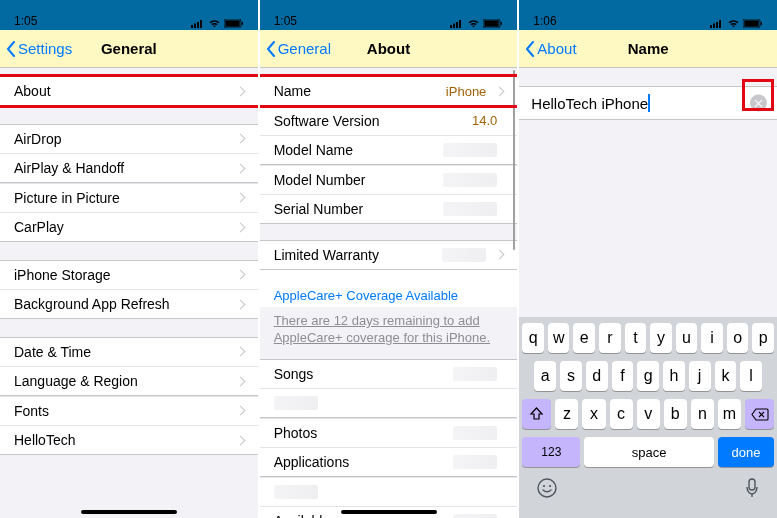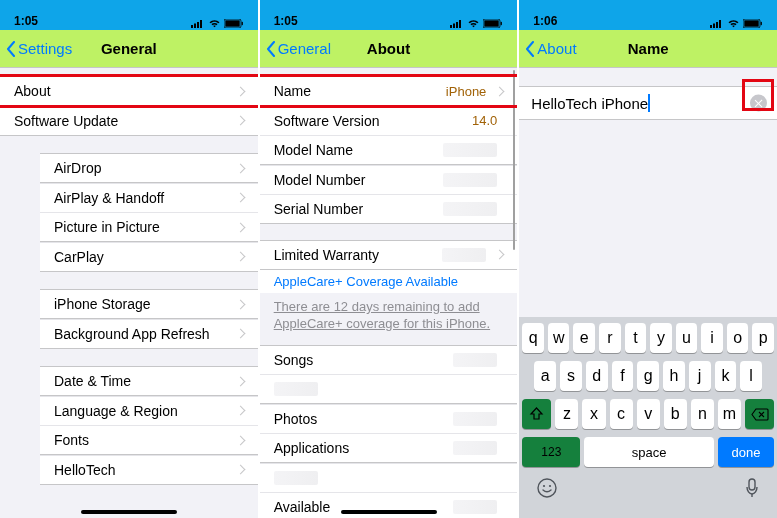--- a/index.html
+++ b/index.html
@@ -15,32 +15,32 @@
     position: relative;
     flex: 1;
     height: 518px;
     background: #f2f2f7;
     overflow: hidden;
     border-right: 2px solid #fff;
   }
   .phone:last-child { border-right: none; }
   .status-bar {
     height: 30px;
-    background: #0ea5e9;
+    background: #0369a1;
     display: flex;
     justify-content: space-between;
     align-items: flex-end;
     padding: 12px 14px 2px 14px;
     font-size: 12px;
-    font-weight: 700;
+    font-weight: 400;
   }
   .status-icons { display: flex; align-items: center; gap: 3px; }
   .nav-bar {
     height: 38px;
-    background: #bef264;
+    background: #fef9c3;
     position: relative;
     display: flex;
     align-items: center;
     border-bottom: 0.5px solid #c6c6c8;
   }
   .nav-back {
     position: absolute;
     left: 6px;
     color: #007aff;
     font-size: 15px;
@@ -49,21 +49,21 @@
     gap: 2px;
   }
   .nav-title {
     position: absolute;
     left: 50%;
     transform: translateX(-50%);
     font-size: 15px;
     font-weight: 600;
     color: #000;
   }
-  .section { margin-top: 18px; padding-left: 40px; }
+  .section { margin-top: 18px; }
   .section-tight { margin-top: 16px; }
   .section-vtight { margin-top: 8px; }
   .row {
     background: #fff;
     border-top: 0.5px solid #c6c6c8;
     border-bottom: 0.5px solid #c6c6c8;
     height: 30px;
     display: flex;
     align-items: center;
     padding: 0 14px;
@@ -93,21 +93,21 @@
   .footer-note {
     font-size: 13px;
     color: #8e8e93;
     padding: 6px 14px;
     line-height: 1.3;
     text-decoration: underline;
   }
   .link-row {
     color: #007aff;
     font-size: 13px;
-    padding: 4px 14px 4px 14px;
+    padding: 18px 14px 4px 14px;
     background: #fff;
     border-top: 0.5px solid #c6c6c8;
   }
   .home-indicator {
     position: absolute;
     bottom: 4px;
     left: 50%;
     transform: translateX(-50%);
     width: 96px;
     height: 4px;
@@ -186,21 +186,21 @@
     box-shadow: 0 1px 0 rgba(0,0,0,.3);
     flex: 1;
     height: 30px;
     display: flex;
     align-items: center;
     justify-content: center;
     font-size: 16px;
     color: #000;
     min-width: 20px;
   }
-  .key-mod { background: #15803d; font-size: 12px; }
+  .key-mod { background: #c4b5fd; font-size: 12px; }
   .key-wide { flex: 0 0 29px; }
   .key-space { flex: 1; font-size: 13px; }
   .key-done { background: #007aff; color: #fff; flex: 0 0 56px; font-size: 13px; }
   .key-123  { flex: 0 0 58px; }
   .kbottom { display: flex; align-items: center; justify-content: space-between; padding: 2px 14px 16px 14px; }
   .kbottom svg { display: block; }
   .redact {
     background: linear-gradient(90deg,#f4f4f6, #efeff1);
     height: 14px; width: 54px; border-radius: 2px;
     margin-right: 6px;
@@ -239,24 +239,20 @@
           </svg>
         <span>Settings</span>
       </div>
       <div class="nav-title">General</div>
     </div>
 
     <div class="section-vtight">
       <div class="row" style="position:relative;">
         <div class="highlight-inner"></div>
         <span class="label">About</span>
-        <span class="chevron"></span>
-      </div>
-      <div class="row">
-        <span class="label">Software Update</span>
         <span class="chevron"></span>
       </div>
     </div>
 
     <div class="section">
       <div class="row">
           <span class="label">AirDrop</span>
           <span class="chevron"></span>
         </div>
       <div class="row">

